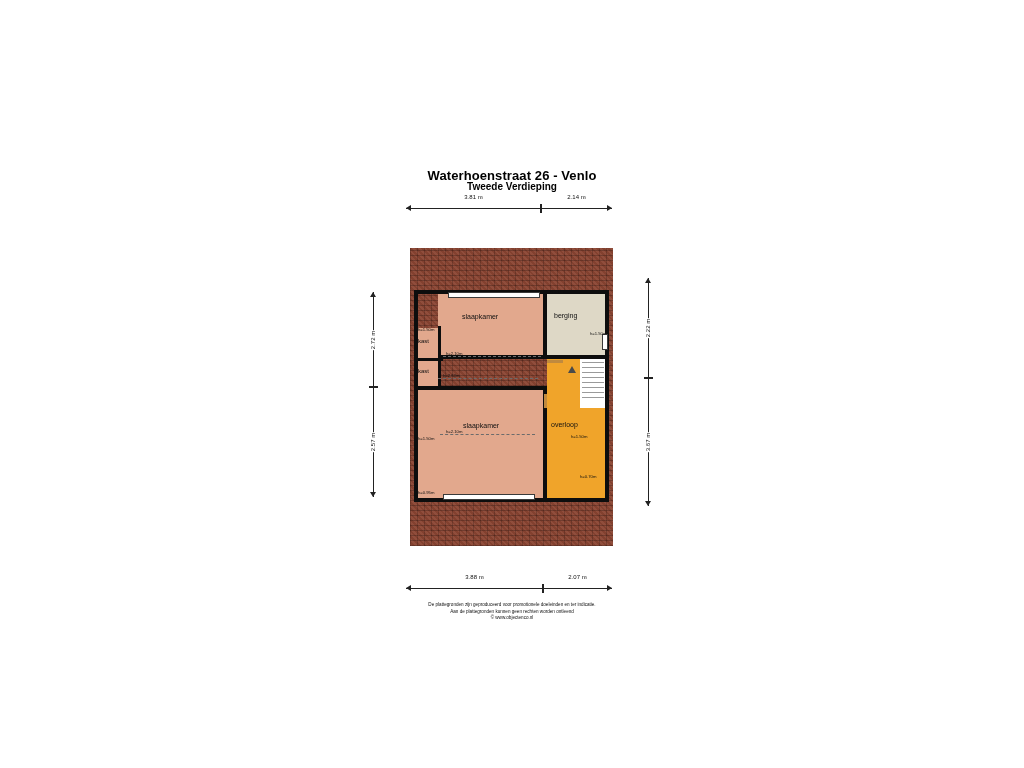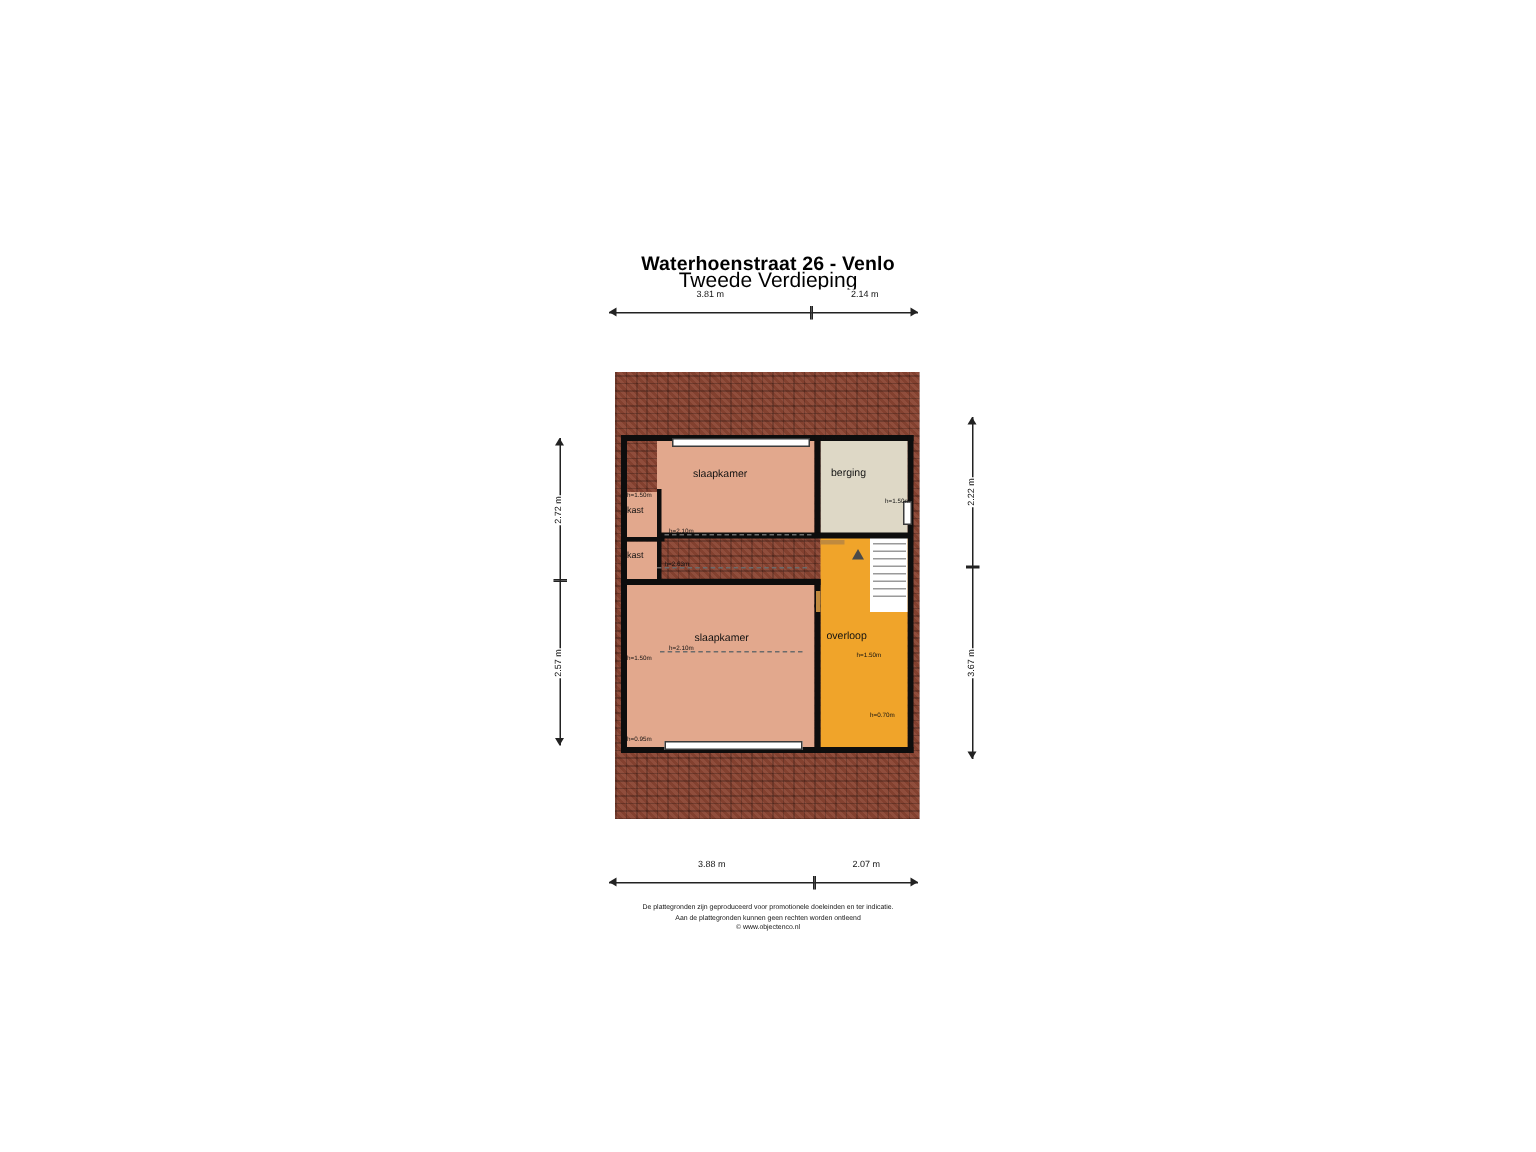--- a/index.html
+++ b/index.html
@@ -24,22 +24,22 @@
     width: 1024px;
     text-align: center;
   }
   #title-block .line1 {
     font-size: 13px;
     font-weight: bold;
     letter-spacing: 0.1px;
     line-height: 11px;
   }
   #title-block .line2 {
-    font-size: 14px;
-    font-weight: normal;
+    font-size: 10px;
+    font-weight: bold;
     line-height: 11px;
   }
 
   
   .dim {
     position: absolute;
     font-size: 6px;
     color: #111;
   }
   .dim-h .bar {

